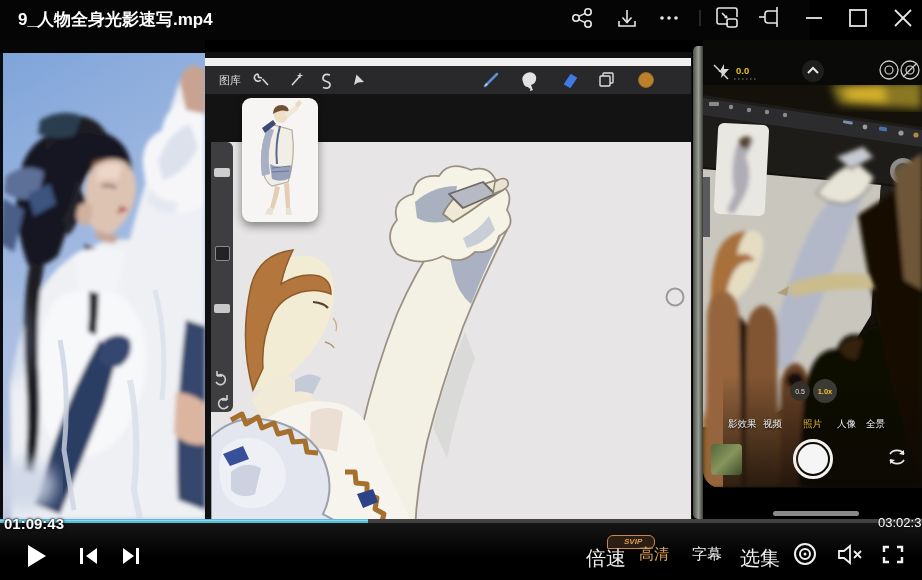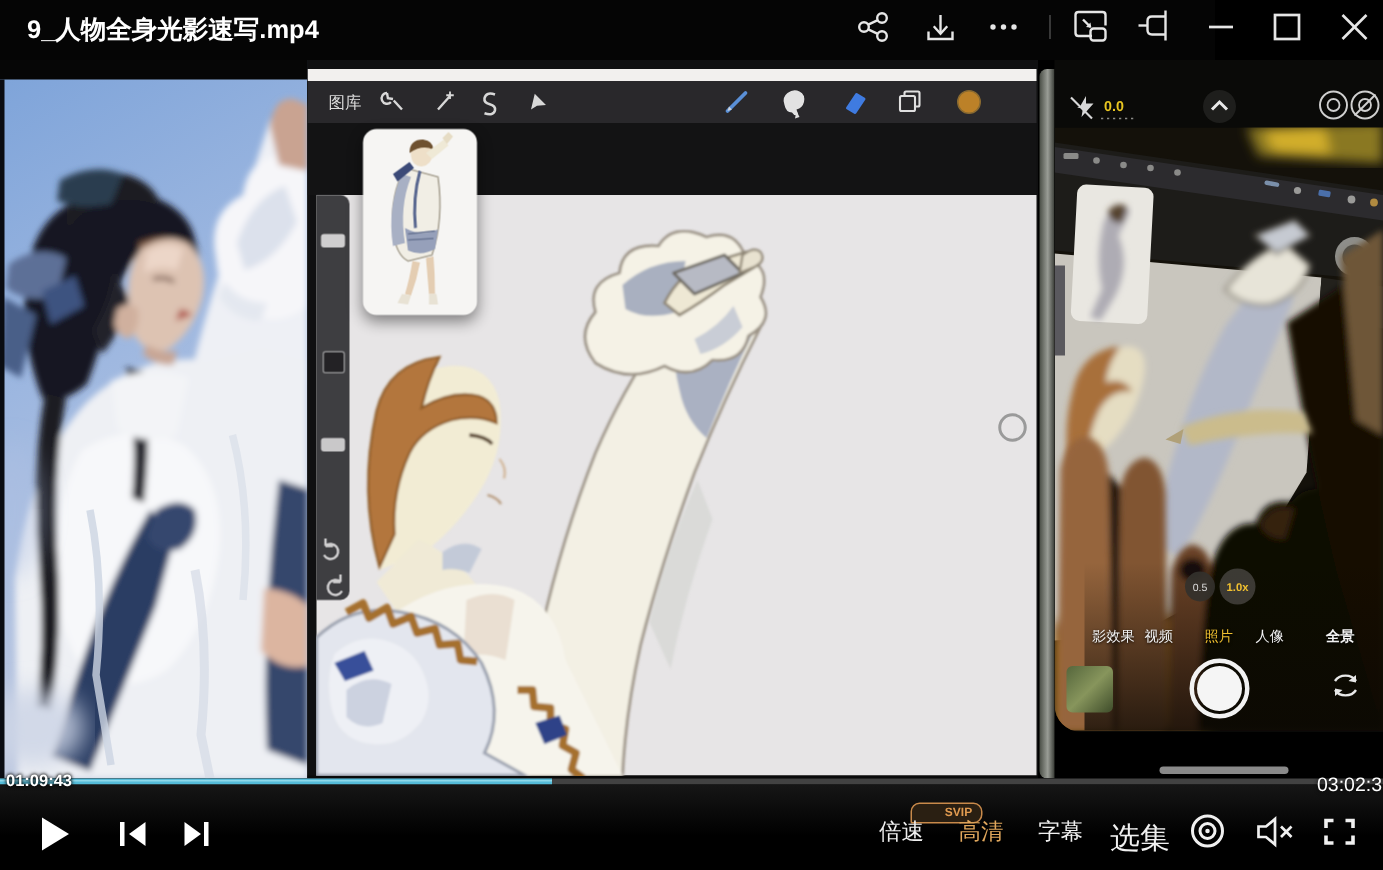--- a/index.html
+++ b/index.html
@@ -129,21 +129,21 @@
       <g filter="url(#blur8)">
         <ellipse cx="22" cy="445" rx="34" ry="26" fill="#ccd5e6" opacity="0.85"></ellipse>
         <ellipse cx="8" cy="300" rx="20" ry="45" fill="#b0c2e2" opacity="0.45"></ellipse>
       </g>
 
       <rect x="0" y="0" width="205" height="13" fill="#060606"></rect>
       <rect x="0" y="13" width="3" height="466" fill="#0a0c12"></rect>
     </svg>
   </div>
 
-  <div class="abs" style="left:205px;top:0;width:487px;height:479px;background:#101011;overflow:hidden;">
+  <div class="abs" style="left:205px;top:12px;width:487px;height:479px;background:#101011;overflow:hidden;">
 
     <div class="abs" style="left:0;top:6px;width:486px;height:8px;background:#f2f0ee;"></div>
 
     <div class="abs" style="left:0;top:14px;width:486px;height:28px;background:#29282b;">
       <div class="abs" style="left:14px;top:7px;font-size:11px;color:#dcdcdc;">图库</div>
       <svg class="abs" style="left:0;top:0;" width="486" height="28" viewBox="0 0 486 28">
 
         <g stroke="#d8d8d8" stroke-width="1.6" fill="none">
           <path d="M 53,8 a 3.6,3.6 0 1 0 2.6,6.1 M 53,8 l 0.6,3.4 3.4,0.6"></path>
           <line x1="57.5" y1="13" x2="63" y2="19"></line>
@@ -381,21 +381,21 @@
             <circle cx="207" cy="30" r="9" fill="none" stroke="#cfcfcf" stroke-width="1.3"></circle>
             <path d="M 203,30 a 4,4 0 1 1 8,0 a 4,4 0 1 1 -8,0" fill="none" stroke="#cfcfcf" stroke-width="1.2"></path>
           </g>
       </svg>
 
       <div class="abs" style="left:0;top:378px;width:219px;font-size:9.5px;color:#f2f2f2;white-space:nowrap;text-shadow:0 1px 2px #000;">
         <span class="abs" style="left:25px;">影效果</span>
         <span class="abs" style="left:60px;text-align:right;">视频</span>
         <span class="abs" style="left:100px;color:#f0c030;">照片</span>
         <span class="abs" style="left:134px;">人像</span>
-        <span class="abs" style="left:181px;font-weight:bold;">全景</span>
+        <span class="abs" style="left:163px;">全景</span>
       </div>
 
       <div class="abs" style="left:8px;top:404px;width:31px;height:31px;border-radius:4px;background:linear-gradient(135deg,#55663c,#87955c 50%,#3e4c2a);"></div>
 
       <div class="abs" style="left:90px;top:399px;width:40px;height:40px;border-radius:50%;border:3px solid #f2f2f2;box-sizing:border-box;"></div>
       <div class="abs" style="left:95px;top:404px;width:30px;height:30px;border-radius:50%;background:#f5f5f5;"></div>
 
       <svg class="abs" style="left:181px;top:404px;" width="26" height="26" viewBox="0 0 26 26" fill="none" stroke="#e8e8e8" stroke-width="1.6">
         <path d="M 6,10 a 8,7 0 0 1 14,0 m 0,6 a 8,7 0 0 1 -14,0"></path>
         <path d="M 20,6 l 0,5 -5,-1 z M 6,20 l 0,-5 5,1 z" fill="#e8e8e8" stroke="none"></path>
@@ -403,38 +403,38 @@
     </div>
 
     <div class="abs" style="left:81px;top:471px;width:86px;height:5px;background:#8a8a8a;border-radius:3px;"></div>
   </div>
 </div>
 
 <div class="abs" style="left:0;top:519px;width:922px;height:4px;background:#424242;">
   <div class="abs" style="left:0;top:0;width:368px;height:4px;background:#55bcd9;"></div>
   <div class="abs" style="left:0;top:0.5px;width:368px;height:1.5px;background:#8fd8ea;"></div>
 </div>
-<div class="abs" style="left:4px;top:515px;z-index:9;font-size:11px;font-weight:bold;color:#fff;text-shadow:0 0 3px #000,0 0 2px #000;">01:09:43</div>
+<div class="abs" style="left:4px;top:515px;z-index:9;font-size:15px;font-weight:bold;color:#fff;text-shadow:0 0 3px #000,0 0 2px #000;">01:09:43</div>
 <div class="abs" style="left:878px;top:515px;z-index:9;font-size:13px;color:#fff;text-shadow:0 0 3px #000;">03:02:37</div>
 
 <div class="abs" style="left:0;top:523px;width:922px;height:57px;background:linear-gradient(180deg,#161616,#000 60%);">
   <svg class="abs" style="left:0;top:0;" width="420" height="57" viewBox="0 0 420 57" fill="#fff">
     <path d="M 28,22 L 46,33 L 28,44 Z"></path>
     <g>
         <rect x="80" y="25" width="3" height="16"></rect>
         <path d="M 97,25 L 86,33 L 97,41 Z"></path>
       </g>
     <g>
         <path d="M 123,25 L 134,33 L 123,41 Z"></path>
         <rect x="136" y="25" width="3" height="16"></rect>
       </g>
   </svg>
 
-  <div class="abs" style="left:607px;top:12px;width:30px;height:12px;border:1px solid #c8894a;border-radius:6px 6px 6px 1px;background:#2a1f12;color:#e09a50;font-size:8px;font-weight:bold;text-align:center;line-height:12px;padding-left:16px;">SVIP</div>
-  <div class="abs" style="left:586px;top:22px;font-size:15px;color:#f0f0f0;">倍速</div>
+  <div class="abs" style="left:607px;top:12px;width:30px;height:12px;border:1px solid #c8894a;border-radius:6px 6px 6px 1px;background:#2a1f12;color:#e09a50;font-size:8px;font-weight:bold;font-style:italic;line-height:12px;padding-left:16px;">SVIP</div>
+  <div class="abs" style="left:586px;top:22px;font-size:20px;color:#f0f0f0;">倍速</div>
   <div class="abs" style="left:639px;top:22px;font-size:15px;color:#dfa65c;font-weight:normal;">高清</div>
   <div class="abs" style="left:692px;top:22px;font-size:15px;color:#f0f0f0;">字幕</div>
   <div class="abs" style="left:740px;top:22px;font-size:20px;color:#f0f0f0;">选集</div>
   <svg class="abs" style="left:784px;top:18px;" width="138" height="30" viewBox="0 0 138 30" fill="none" stroke="#f0f0f0">
     <circle cx="21" cy="13" r="10" stroke-width="2"></circle>
     <circle cx="21" cy="13" r="5" stroke-width="2"></circle>
     <circle cx="21" cy="13" r="1.5" fill="#f0f0f0" stroke="none"></circle>
     <g stroke-width="1.8" fill="none">
       <path d="M 60,10 l 6,-5 0,17 -6,-5 l -5,0 0,-7 z"></path>
       <path d="M 70,10 l 7,7 m 0,-7 l -7,7"></path>

